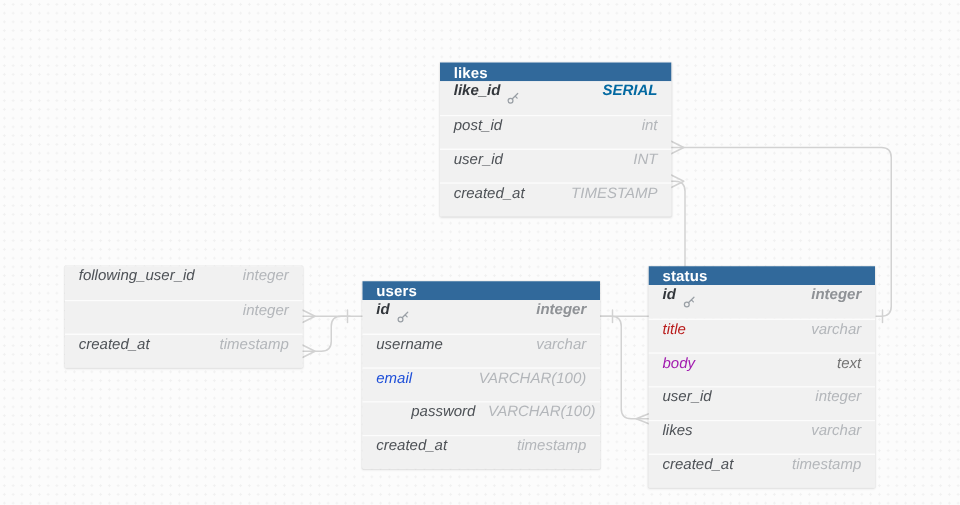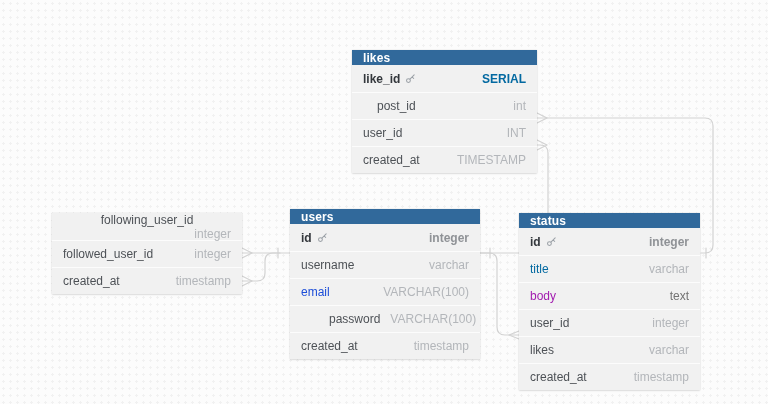--- a/index.html
+++ b/index.html
@@ -30,22 +30,23 @@
     height: 15px;
     box-sizing: border-box;
     display: flex; align-items: center;
     padding: 0 11px;
     font-weight: bold;
     letter-spacing: 0.1px;
   }
   .row {
     height: 27px;
     box-sizing: border-box;
-    display: flex; align-items: center;
+    display: flex; 
     padding: 0 11px;
+    font-style: italic;
   }
   .row + .row { border-top: 1px solid rgba(255,255,255,0.8); }
   .fname { white-space: nowrap; }
   .pk .fname { font-weight: bold; }
   .ftype { margin-left: auto; white-space: nowrap; padding-left: 10px; }
   .pk .ftype { font-weight: bold; }
   .keyicon { display: inline-flex; margin-left: 5px; align-items: center; }
 </style>
 </head>
 <body>
@@ -95,47 +96,46 @@
           <span class="fname" style="color: rgb(51, 55, 60);">like_id</span>
           <span class="keyicon">
             <svg width="11" height="11" viewBox="0 0 24 24" fill="none" stroke="#9aa0a6" stroke-width="2.2" stroke-linecap="round">
               <circle cx="7.5" cy="16.5" r="4.2"></circle>
               <path d="M10.8 13.2 L20 4 M15.5 8.5 L19 12"></path>
             </svg>
           </span>
           <span class="ftype" style="color: #0369a1;">SERIAL</span>
         </div>
         <div class="row" style="background: rgb(241, 241, 241);">
-          <span class="fname" style="color: rgb(77, 81, 86); margin-left: 14px;">post_id</span>
+          <span class="fname" style="color: rgb(77, 81, 86);">post_id</span>
           <span class="ftype" style="color: rgb(179, 182, 186);">int</span>
         </div>
         <div class="row" style="background: rgb(241, 241, 241);">
           <span class="fname" style="color: rgb(77, 81, 86);">user_id</span>
           <span class="ftype" style="color: rgb(179, 182, 186);">INT</span>
         </div>
         <div class="row" style="background: rgb(241, 241, 241);">
           <span class="fname" style="color: rgb(77, 81, 86);">created_at</span>
           <span class="ftype" style="color: rgb(179, 182, 186);">TIMESTAMP</span>
         </div>
       </div>
       <div class="table" style="left: 52px; top: 213px; width: 190px;">
-        <div class="row" style="background: rgb(241, 241, 241); flex-direction: column;">
+        <div class="row" style="background: rgb(241, 241, 241);">
           <span class="fname" style="color: rgb(77, 81, 86);">following_user_id</span>
           <span class="ftype" style="color: rgb(179, 182, 186);">integer</span>
         </div>
         <div class="row" style="background: rgb(241, 241, 241);">
-          <span class="fname" style="color: rgb(77, 81, 86);">followed_user_id</span>
           <span class="ftype" style="color: rgb(179, 182, 186);">integer</span>
         </div>
         <div class="row" style="background: rgb(241, 241, 241);">
           <span class="fname" style="color: rgb(77, 81, 86);">created_at</span>
           <span class="ftype" style="color: rgb(179, 182, 186);">timestamp</span>
         </div>
       </div>
-      <div class="table" style="left: 290px; top: 209px; width: 190px;">
+      <div class="table" style="left: 290px; top: 225px; width: 190px;">
         <div class="thead" style="background: rgb(49, 105, 155); color: rgb(255, 255, 255);">
           <span>users</span>
         </div>
         <div class="row pk" style="background: rgb(241, 241, 241);">
           <span class="fname" style="color: rgb(51, 55, 60);">id</span>
           <span class="keyicon">
             <svg width="11" height="11" viewBox="0 0 24 24" fill="none" stroke="#9aa0a6" stroke-width="2.2" stroke-linecap="round">
               <circle cx="7.5" cy="16.5" r="4.2"></circle>
               <path d="M10.8 13.2 L20 4 M15.5 8.5 L19 12"></path>
             </svg>
@@ -167,21 +167,21 @@
           <span class="fname" style="color: rgb(51, 55, 60);">id</span>
           <span class="keyicon">
             <svg width="11" height="11" viewBox="0 0 24 24" fill="none" stroke="#9aa0a6" stroke-width="2.2" stroke-linecap="round">
               <circle cx="7.5" cy="16.5" r="4.2"></circle>
               <path d="M10.8 13.2 L20 4 M15.5 8.5 L19 12"></path>
             </svg>
           </span>
           <span class="ftype" style="color: rgb(143, 146, 150);">integer</span>
         </div>
         <div class="row" style="background: rgb(241, 241, 241);">
-          <span class="fname" style="color: #0369a1;">title</span>
+          <span class="fname" style="color: #b91c1c;">title</span>
           <span class="ftype" style="color: rgb(179, 182, 186);">varchar</span>
         </div>
         <div class="row" style="background: rgb(241, 241, 241);">
           <span class="fname" style="color: #a21caf;">body</span>
           <span class="ftype" style="color: #737373;">text</span>
         </div>
         <div class="row" style="background: rgb(241, 241, 241);">
           <span class="fname" style="color: rgb(77, 81, 86);">user_id</span>
           <span class="ftype" style="color: rgb(179, 182, 186);">integer</span>
         </div>

